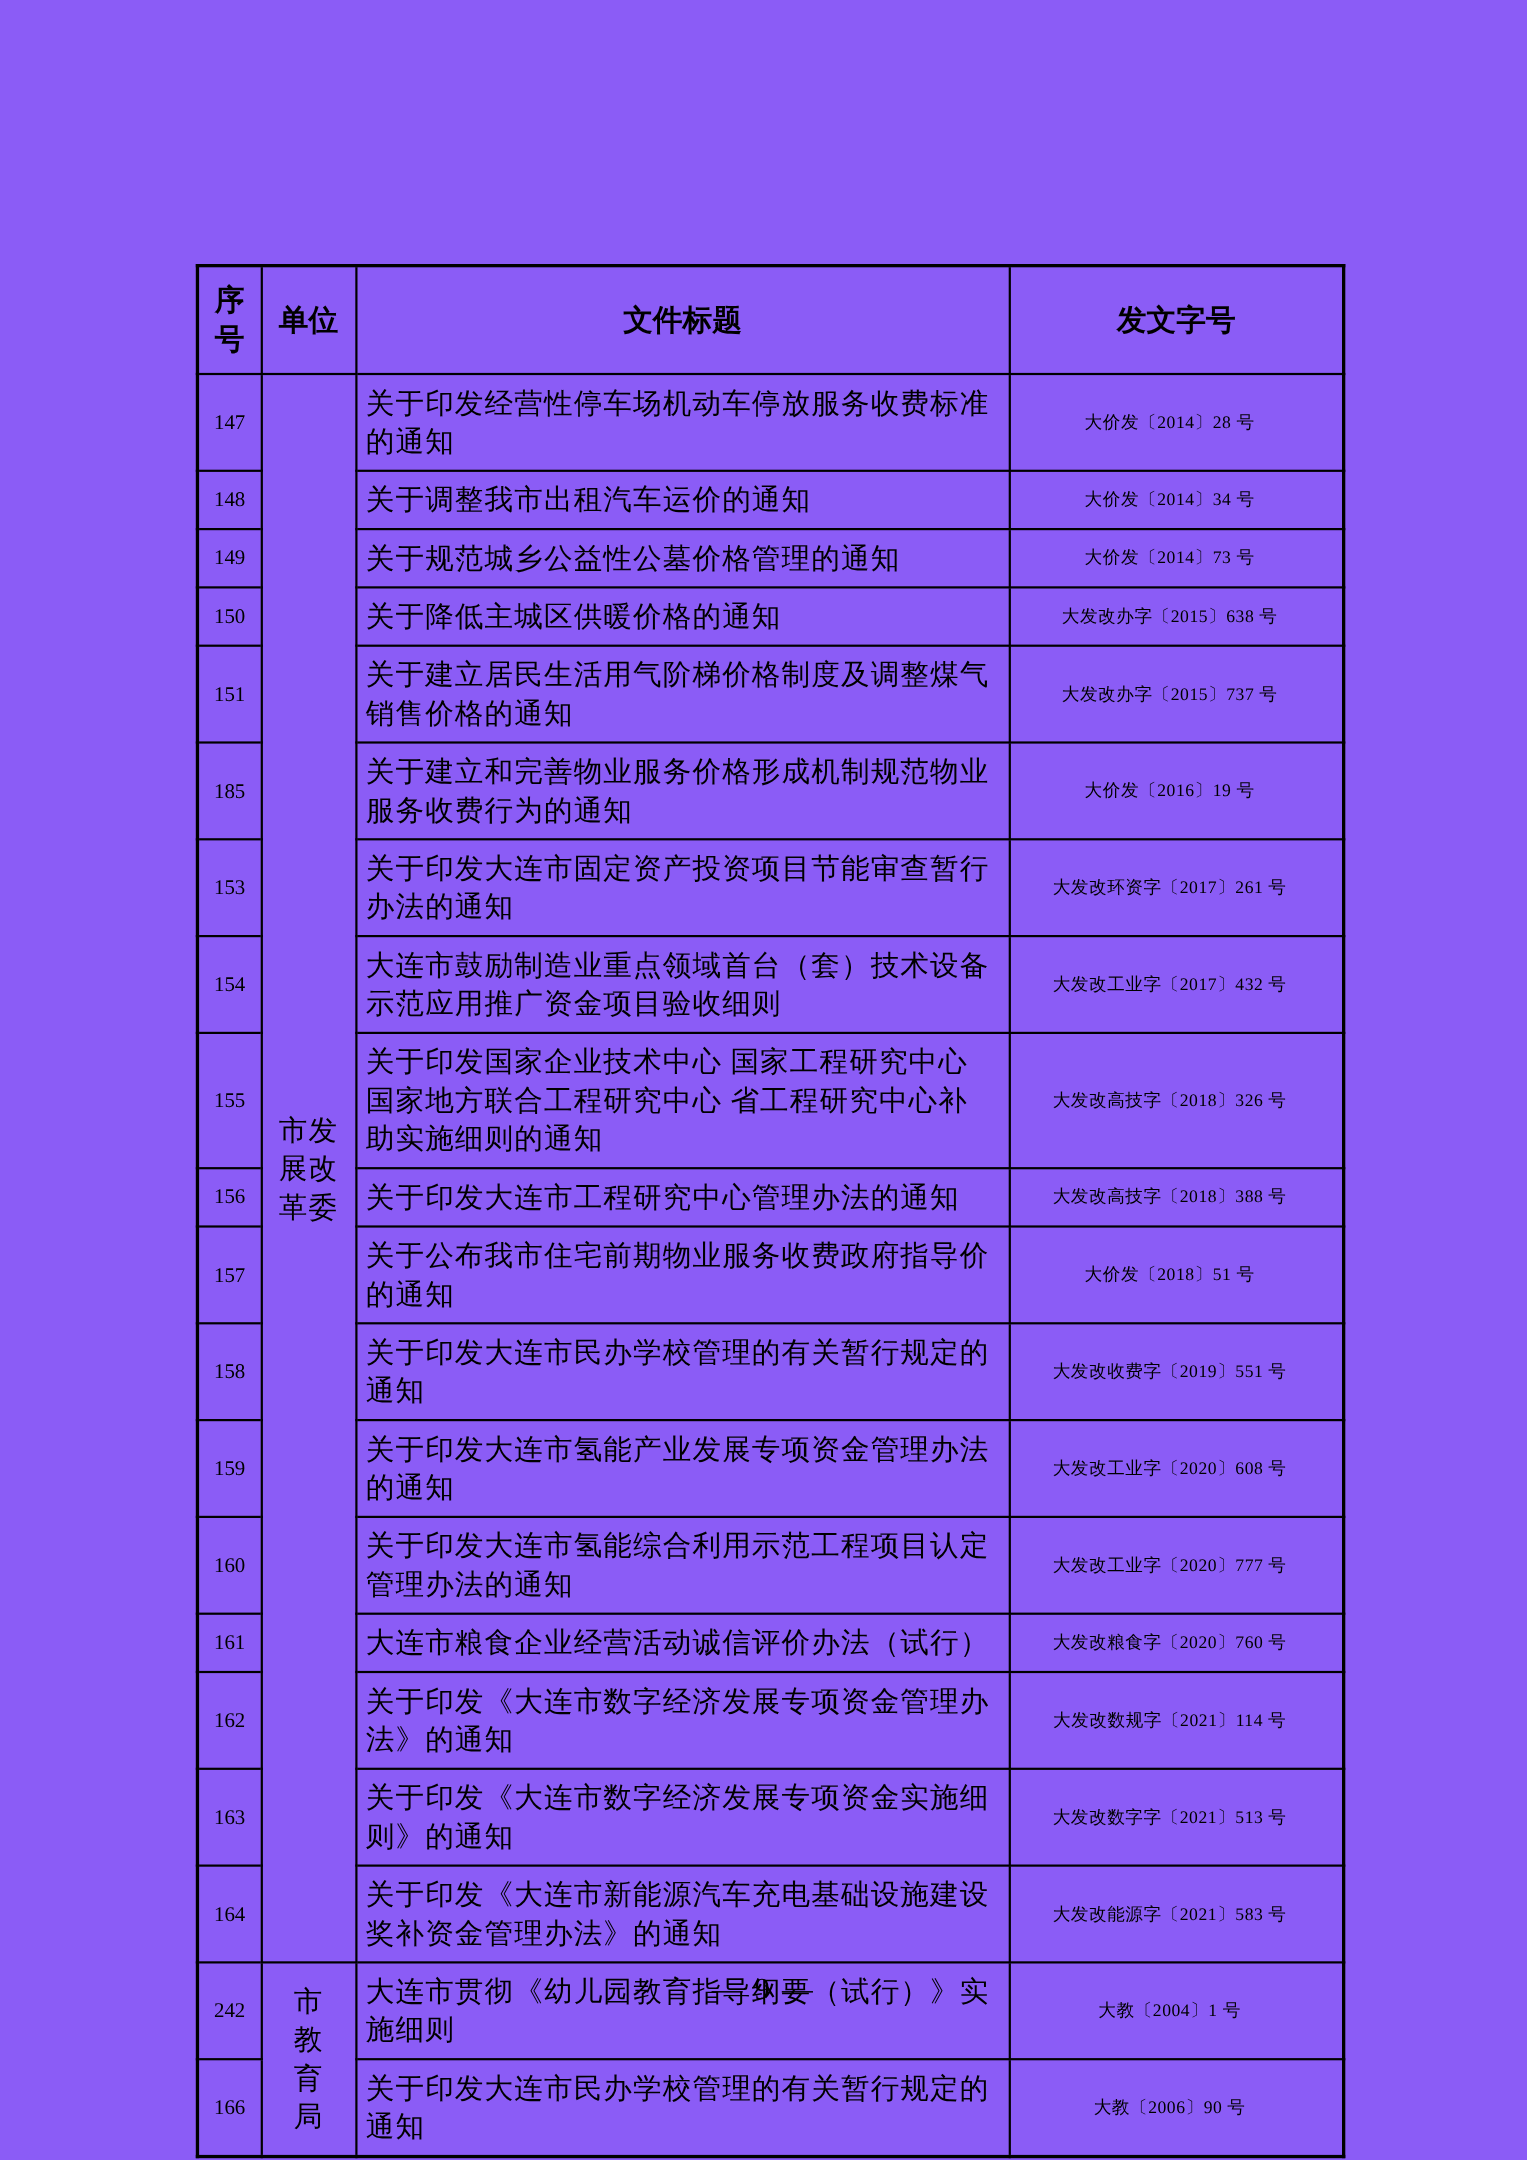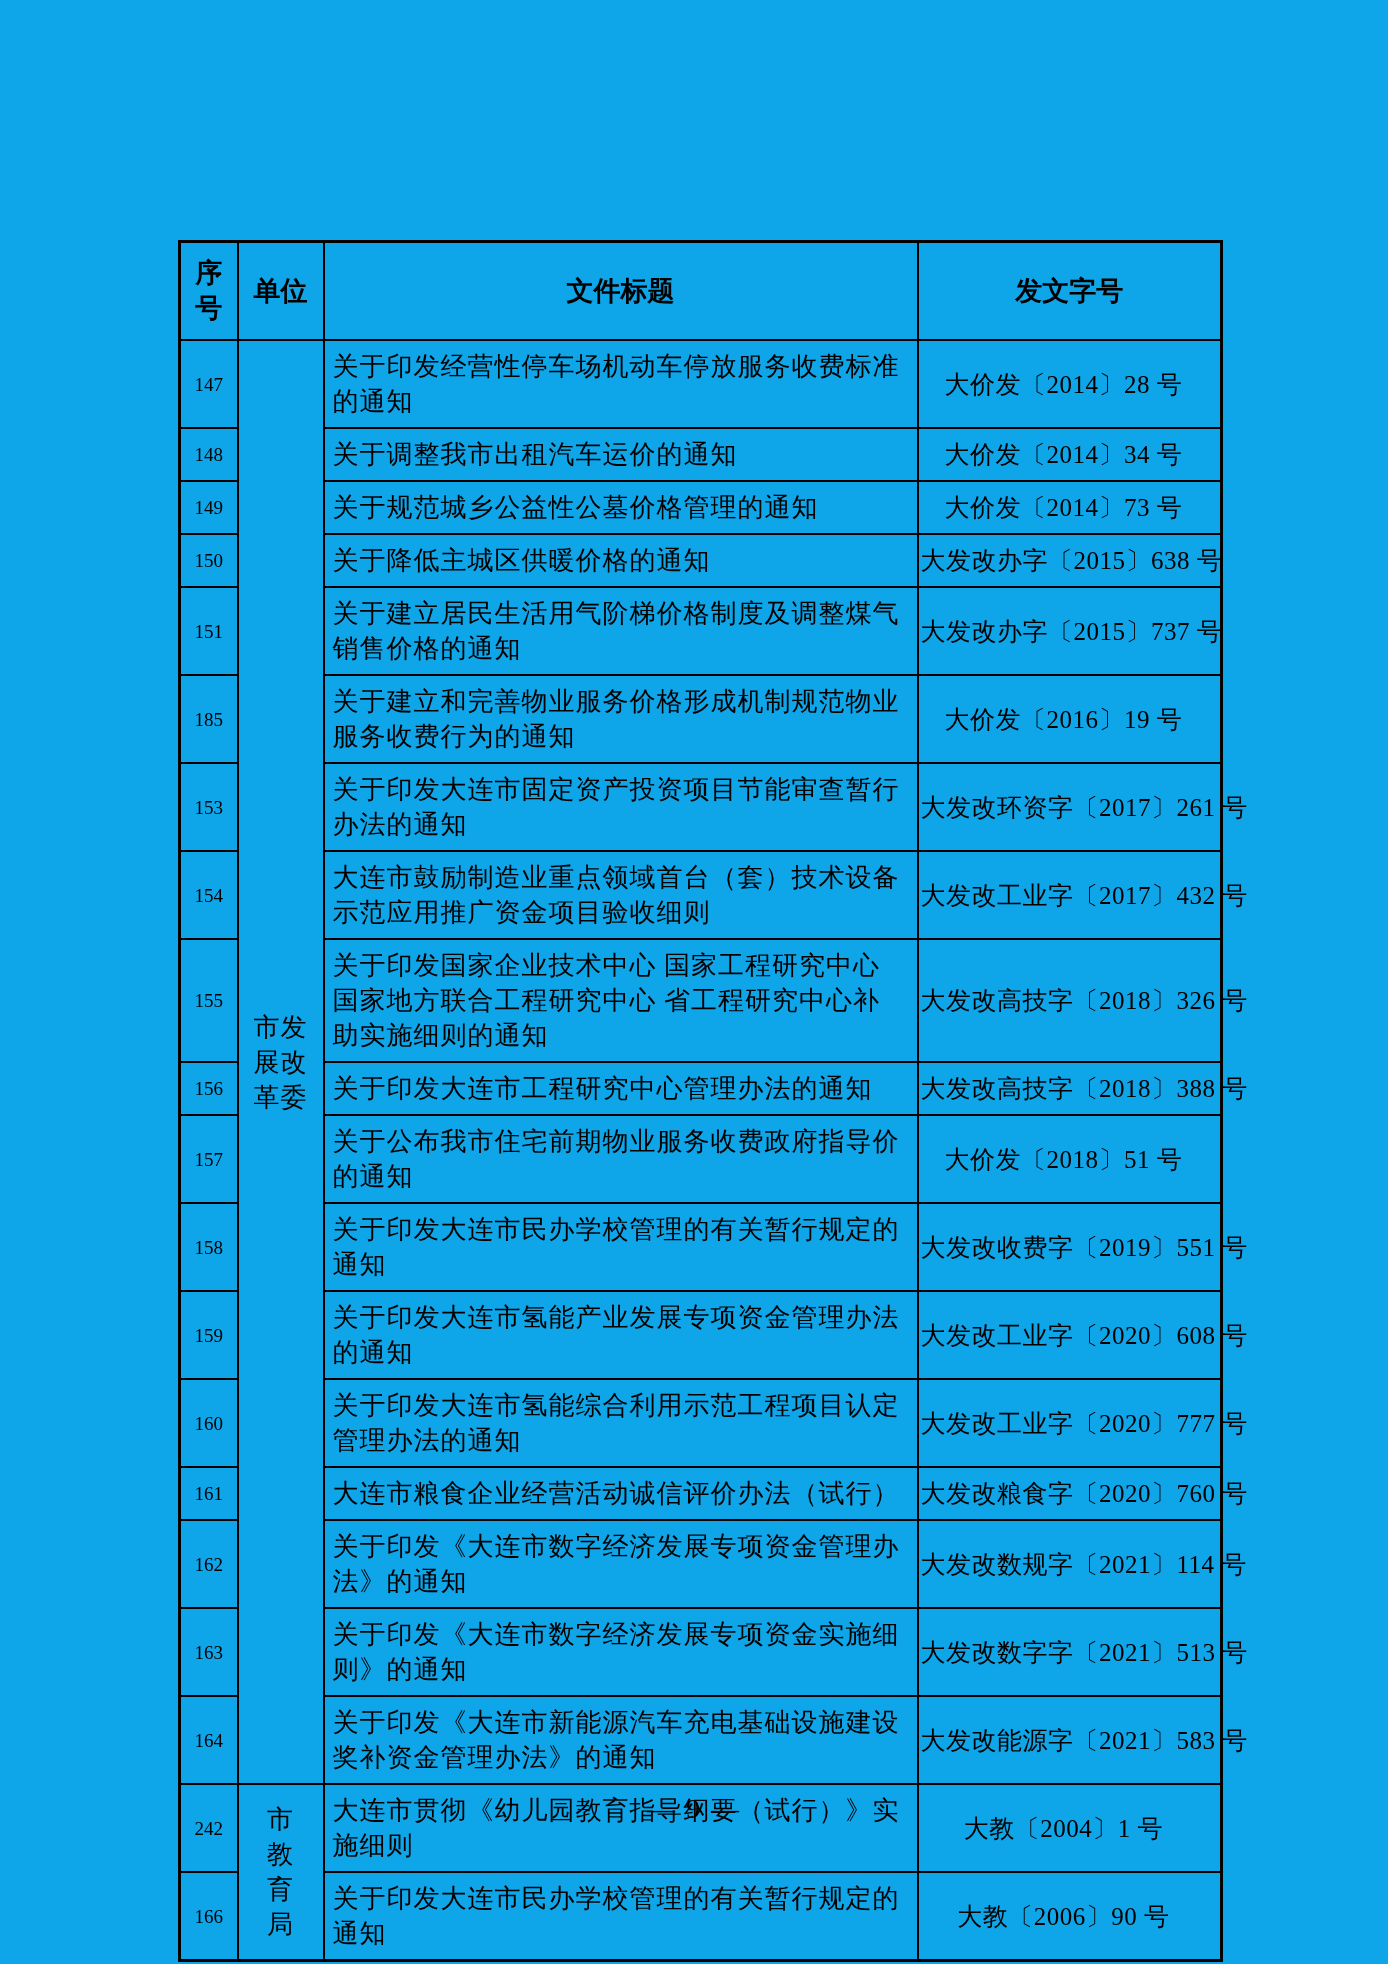--- a/index.html
+++ b/index.html
@@ -5,21 +5,21 @@
   html, body {
     margin: 0;
     padding: 0;
     background: #ffffff;
   }
   .page {
     position: relative;
     width: 1388px;
     height: 1964px;
     margin: 0 auto;
-    background: #0ea5e9;
+    background: #8b5cf6;
     box-sizing: border-box;
     font-family: "Liberation Serif", "DejaVu Serif", serif;
     color: #000000;
   }
   .doc-table {
     position: absolute;
     left: 178px;
     top: 240px;
     width: 1042px;
     border-collapse: collapse;
@@ -64,21 +64,21 @@
   td.title-cell {
     text-align: left;
     padding-right: 10px;
     letter-spacing: 1px;
   }
   td.doc-no-cell {
     text-align: center;
     white-space: nowrap;
     padding-left: 2px;
     padding-right: 14px;
-    font-size: 25px;
+    font-size: 16px;
     letter-spacing: 0.5px;
   }
   .page-footer {
     position: absolute;
     top: 1793px;
     left: 0;
     width: 100%;
     text-align: center;
     font-size: 28px;
     letter-spacing: 2px;

